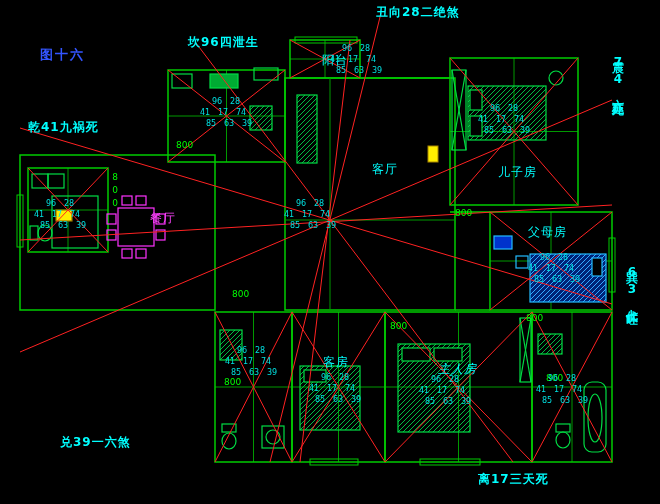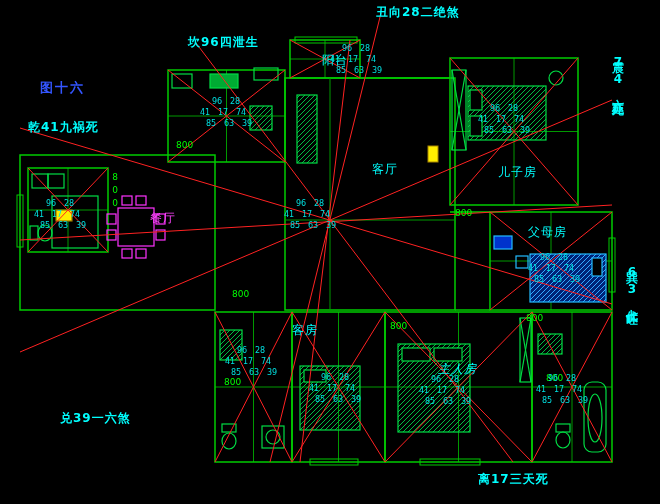--- a/index.html
+++ b/index.html
@@ -196,35 +196,35 @@
         <line x1="20" y1="128" x2="612" y2="304" class="redline"></line>
         <line x1="196" y1="43" x2="513" y2="462" class="redline"></line>
         <line x1="381" y1="13" x2="270" y2="462" class="redline"></line>
         <line x1="20" y1="352" x2="612" y2="100" class="redline"></line>
         <line x1="20" y1="240" x2="612" y2="205" class="redline"></line>
         <line x1="350" y1="40" x2="300" y2="462" class="redline"></line>
       </g>
   </svg>
 
   <div id="labels">
-    <div class="lbl title" id="fig-title" style="left: 40px; top: 48px; color: rgb(51, 85, 255); margin-top: 33px;">图十六</div>
+    <div class="lbl title" id="fig-title" style="left: 40px; top: 48px; color: rgb(51, 85, 255);">图十六</div>
   <div class="lbl outer" style="left: 188px; top: 36px;">坎96四泄生</div>
       <div class="lbl outer" style="left: 376px; top: 6px;">丑向28二绝煞</div>
       <div class="lbl outer" style="left: 28px; top: 121px;">乾41九祸死</div>
       <div class="lbl outer vert" style="left: 612px; top: 52px;">震74六延死</div>
       <div class="lbl outer vert" style="left: 626px; top: 262px;">巽63七伏旺</div>
-      <div class="lbl outer" style="left: 60px; top: 412px;">兑39一六煞</div>
+      <div class="lbl outer" style="left: 60px; top: 436px;">兑39一六煞</div>
       <div class="lbl outer" style="left: 262px; top: 508px;">未山85五五生</div>
       <div class="lbl outer" style="left: 478px; top: 473px;">离17三天死</div>
       <div class="lbl room" style="left: 322px; top: 54px;">阳台</div>
       <div class="lbl room" style="left: 372px; top: 163px;">客厅</div>
       <div class="lbl room" style="left: 150px; top: 212px; color: rgb(255, 68, 255);">餐厅</div>
       <div class="lbl room" style="left: 498px; top: 166px;">儿子房</div>
       <div class="lbl room" style="left: 528px; top: 226px;">父母房</div>
-      <div class="lbl room" style="left: 292px; top: 324px;">客房</div>
+      <div class="lbl room" style="left: 292px; top: 356px; padding-left: 31px;">客房</div>
       <div class="lbl room" style="left: 438px; top: 363px; font-style: italic;">主人房</div>
       <div class="lbl dim" style="left: 176px; top: 141px;">800</div>
       <div class="lbl dim vert" style="left: 110px; top: 172px;">800</div>
       <div class="lbl dim" style="left: 232px; top: 290px;">800</div>
       <div class="lbl dim" style="left: 455px; top: 209px;">800</div>
       <div class="lbl dim" style="left: 526px; top: 314px;">800</div>
       <div class="lbl dim" style="left: 546px; top: 374px;">800</div>
       <div class="lbl dim" style="left: 224px; top: 378px;">800</div>
       <div class="lbl dim" style="left: 390px; top: 322px;">800</div>
       <div class="lbl num" style="left: 296px; top: 200px;">96</div>

